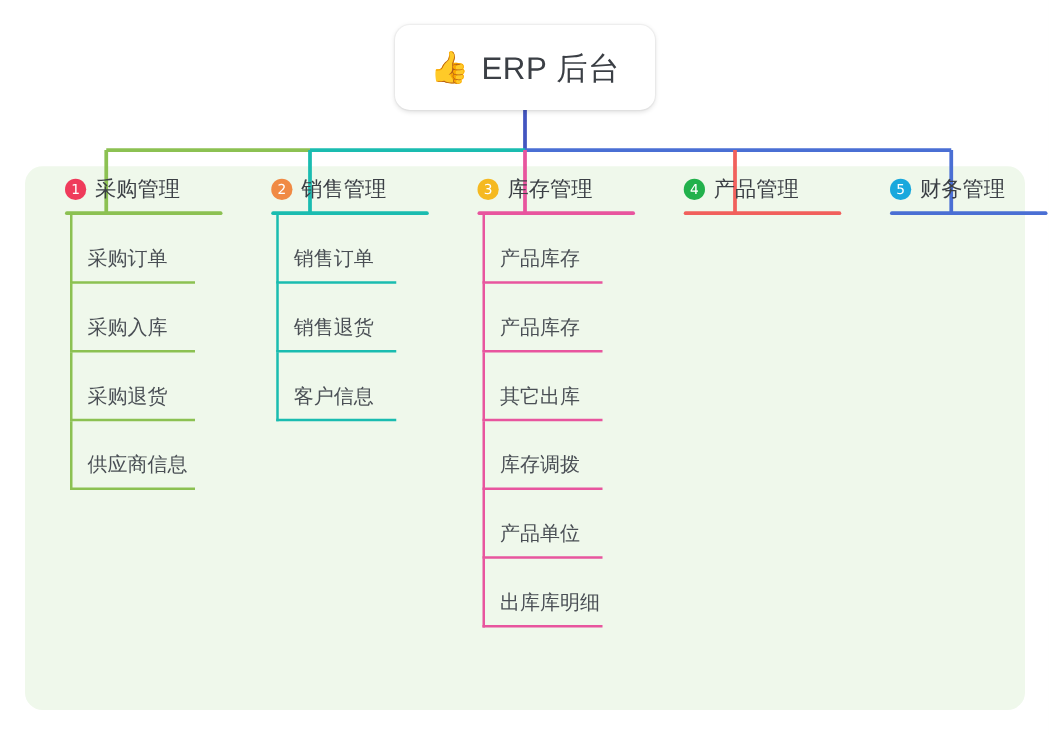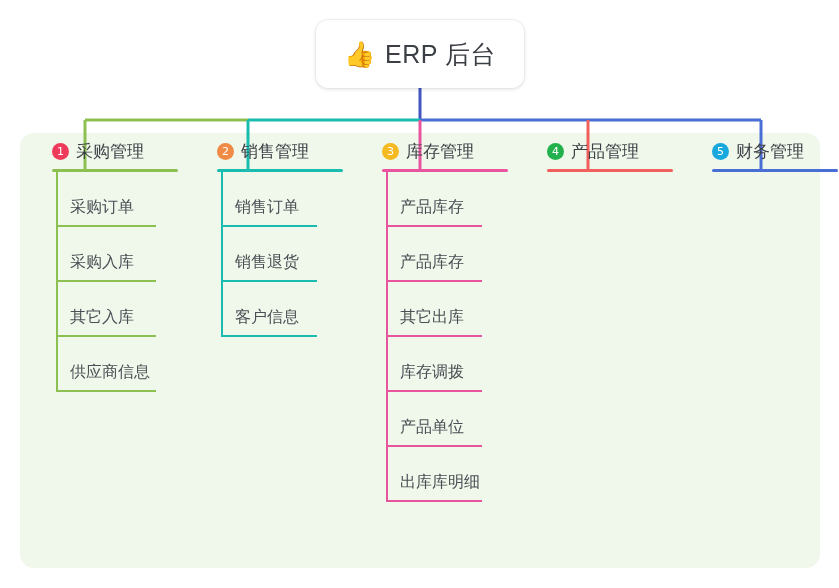--- a/index.html
+++ b/index.html
@@ -182,21 +182,21 @@
             <div class="leaf-text">采购订单</div>
             <div class="leaf-rule" style="background: rgb(140, 193, 82); width: 100px;"></div>
           </div>
           <div class="leaf">
             <div class="leaf-spine" style="background: rgb(140, 193, 82);"></div>
             <div class="leaf-text">采购入库</div>
             <div class="leaf-rule" style="background: rgb(140, 193, 82); width: 100px;"></div>
           </div>
           <div class="leaf">
             <div class="leaf-spine" style="background: rgb(140, 193, 82);"></div>
-            <div class="leaf-text">其它入库</div>
+            <div class="leaf-text">采购退货</div>
             <div class="leaf-rule" style="background: rgb(140, 193, 82); width: 100px;"></div>
           </div>
           <div class="leaf">
             <div class="leaf-spine" style="background: rgb(140, 193, 82);"></div>
             <div class="leaf-text">供应商信息</div>
             <div class="leaf-rule" style="background: rgb(140, 193, 82); width: 100px;"></div>
           </div>
         </div>
       </div>
       <div class="branch" style="left: 181px;">

